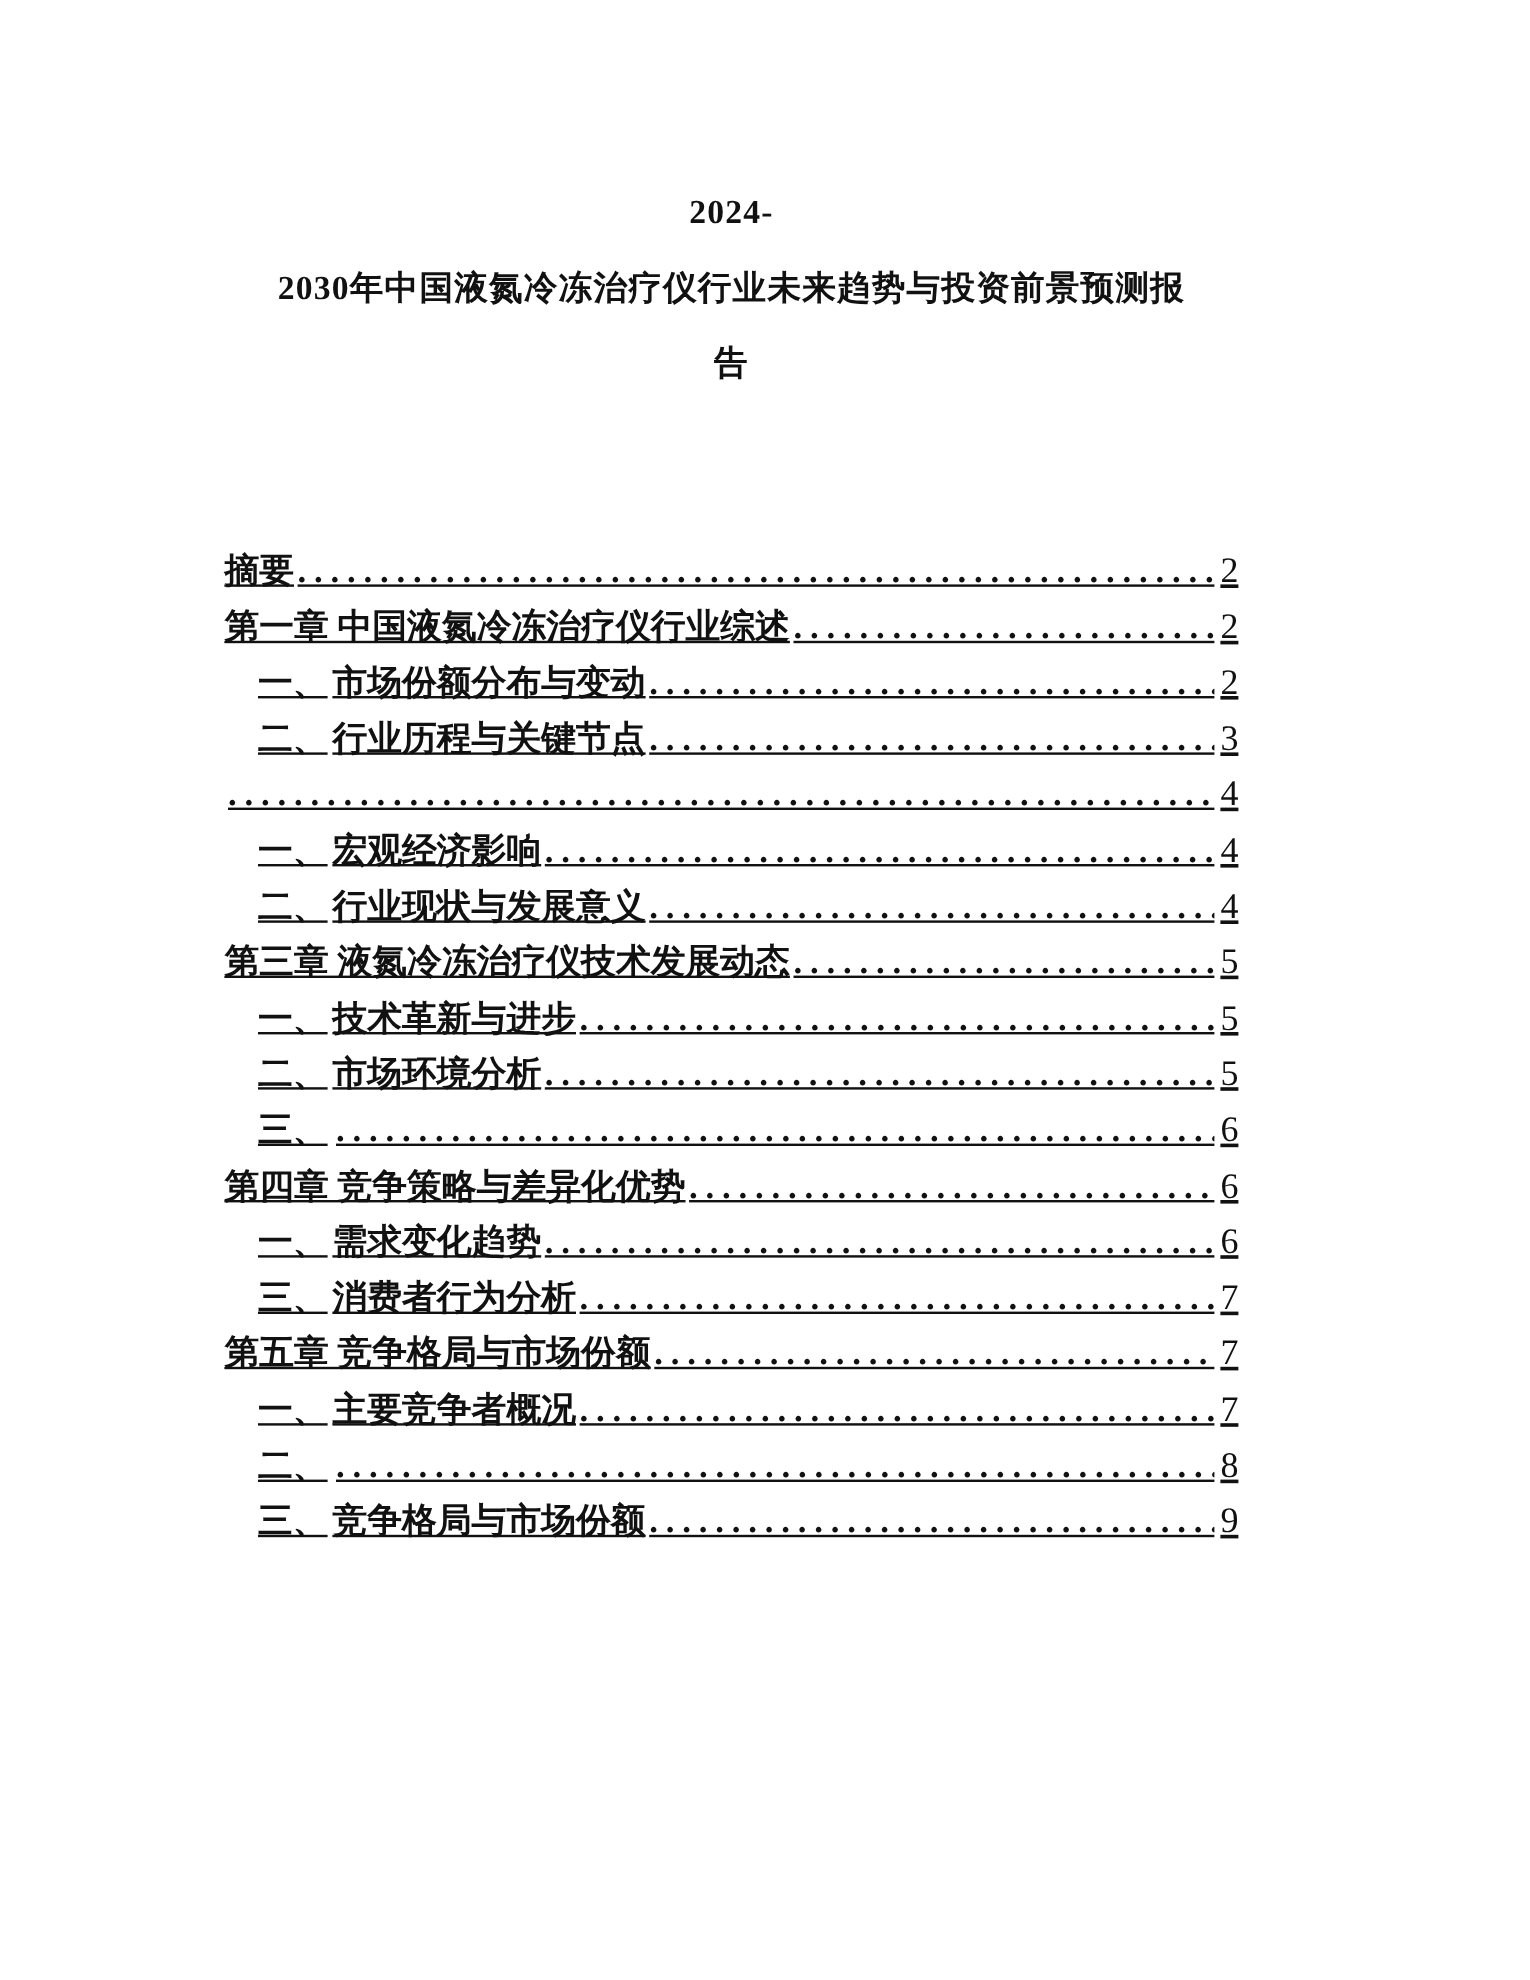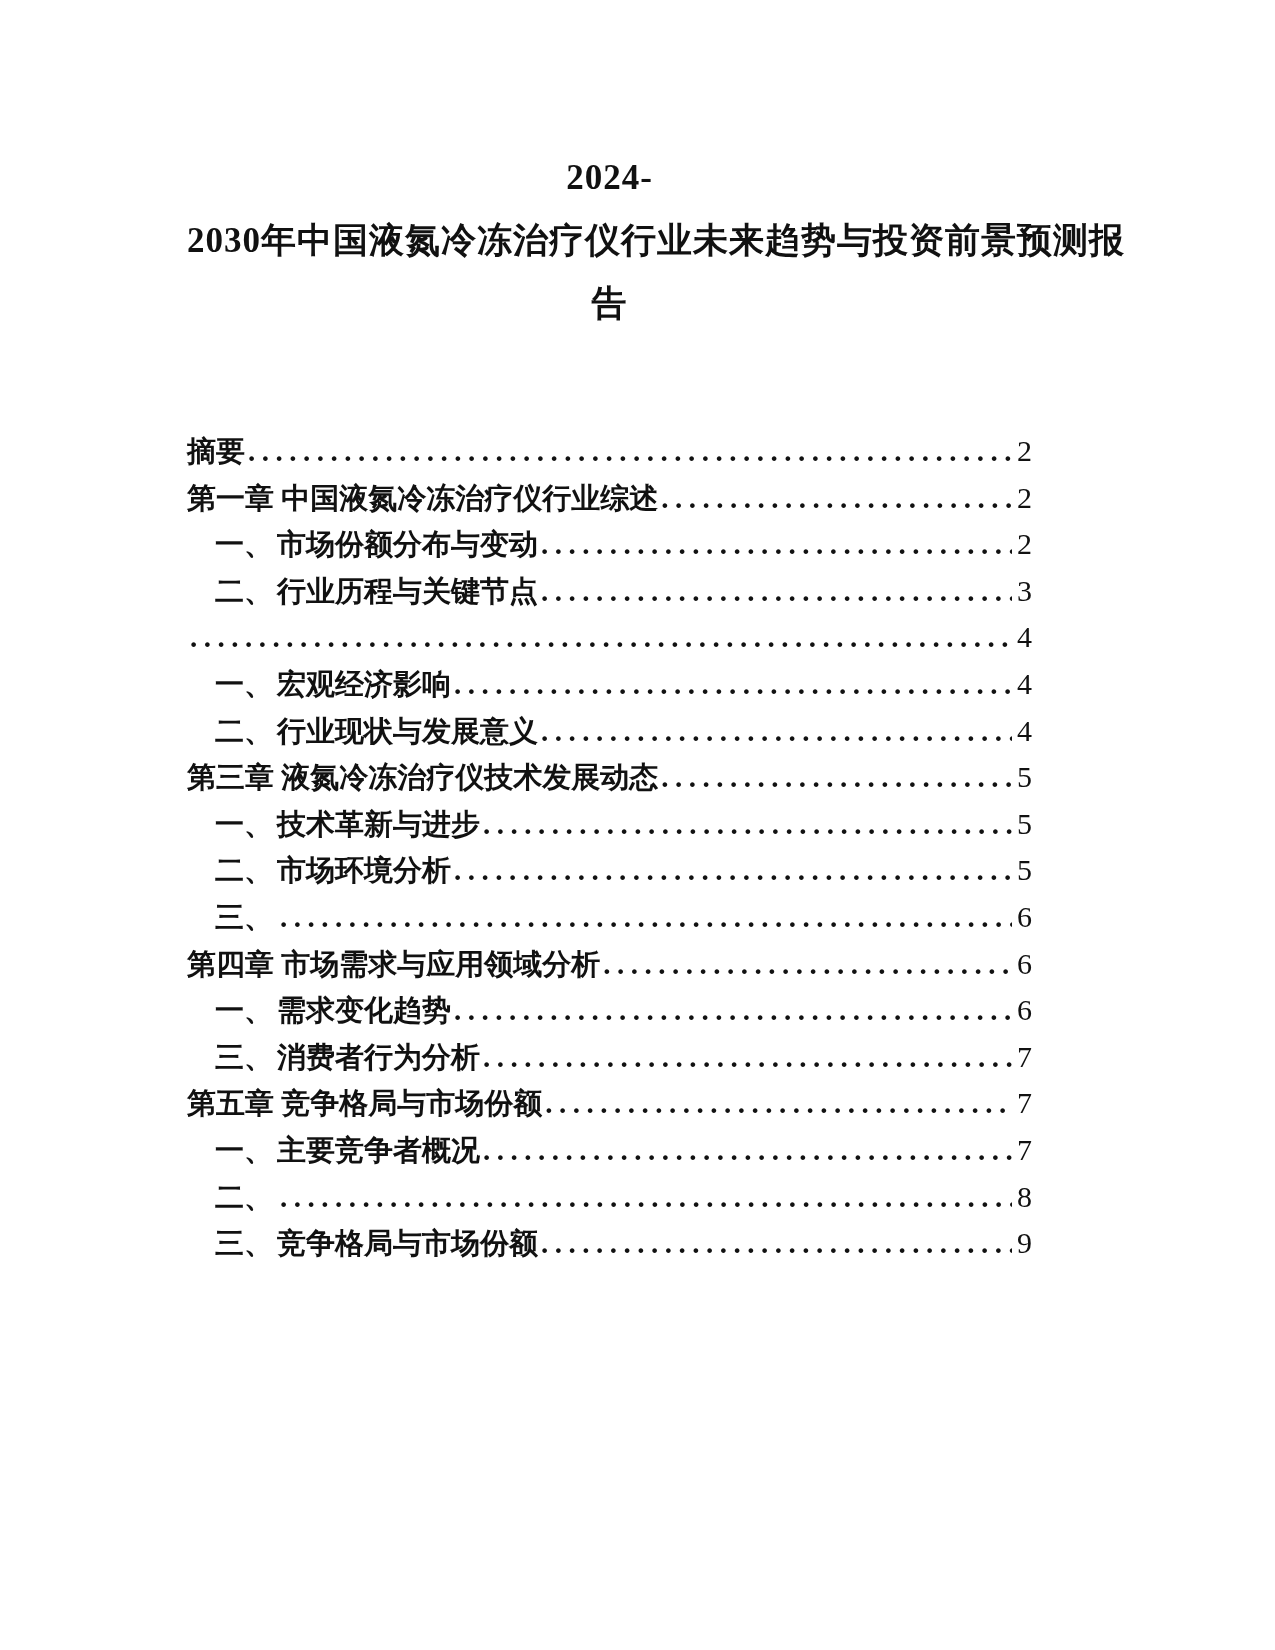--- a/index.html
+++ b/index.html
@@ -19,31 +19,32 @@
     position: absolute;
     inset: 0;
     background: #ffffff;
     box-sizing: border-box;
     padding: 0 243px 0 187px; 
   }
   
   .title-block {
     margin-top: 146px;
     text-align: center;
-    font-size: 35px;
+    font-size: 28px;
     font-weight: bold;
     line-height: 63px;
     letter-spacing: 1px;
     white-space: nowrap;
   }
   
   .toc {
-    margin-top: 93px;
+    margin-top: 118px;
     font-size: 29px;
     font-weight: bold;
+    text-decoration: underline;
   }
   .toc-row {
     display: flex;
     align-items: baseline;
     height: 46.6px;
     line-height: 46.6px;
     white-space: nowrap;
     cursor: pointer;
   }
   .toc-row.lvl2 {
@@ -151,21 +152,21 @@
       <span class="toc-page">5</span>
     </div>
 
     <div class="toc-row lvl2">
       <span class="toc-num">三、</span>
       <span class="toc-dots">........................................................................................................................................................................................................</span>
       <span class="toc-page">6</span>
     </div>
 
     <div class="toc-row lvl1">
-      <span class="toc-label">第四章 市场需求与应用领域分析</span>
+      <span class="toc-label">第四章 竞争策略与差异化优势</span>
       <span class="toc-dots">........................................................................................................................................................................................................</span>
       <span class="toc-page">6</span>
     </div>
 
     <div class="toc-row lvl2">
       <span class="toc-num">一、</span>
       <span class="toc-label">需求变化趋势</span>
       <span class="toc-dots">........................................................................................................................................................................................................</span>
       <span class="toc-page">6</span>
     </div>

